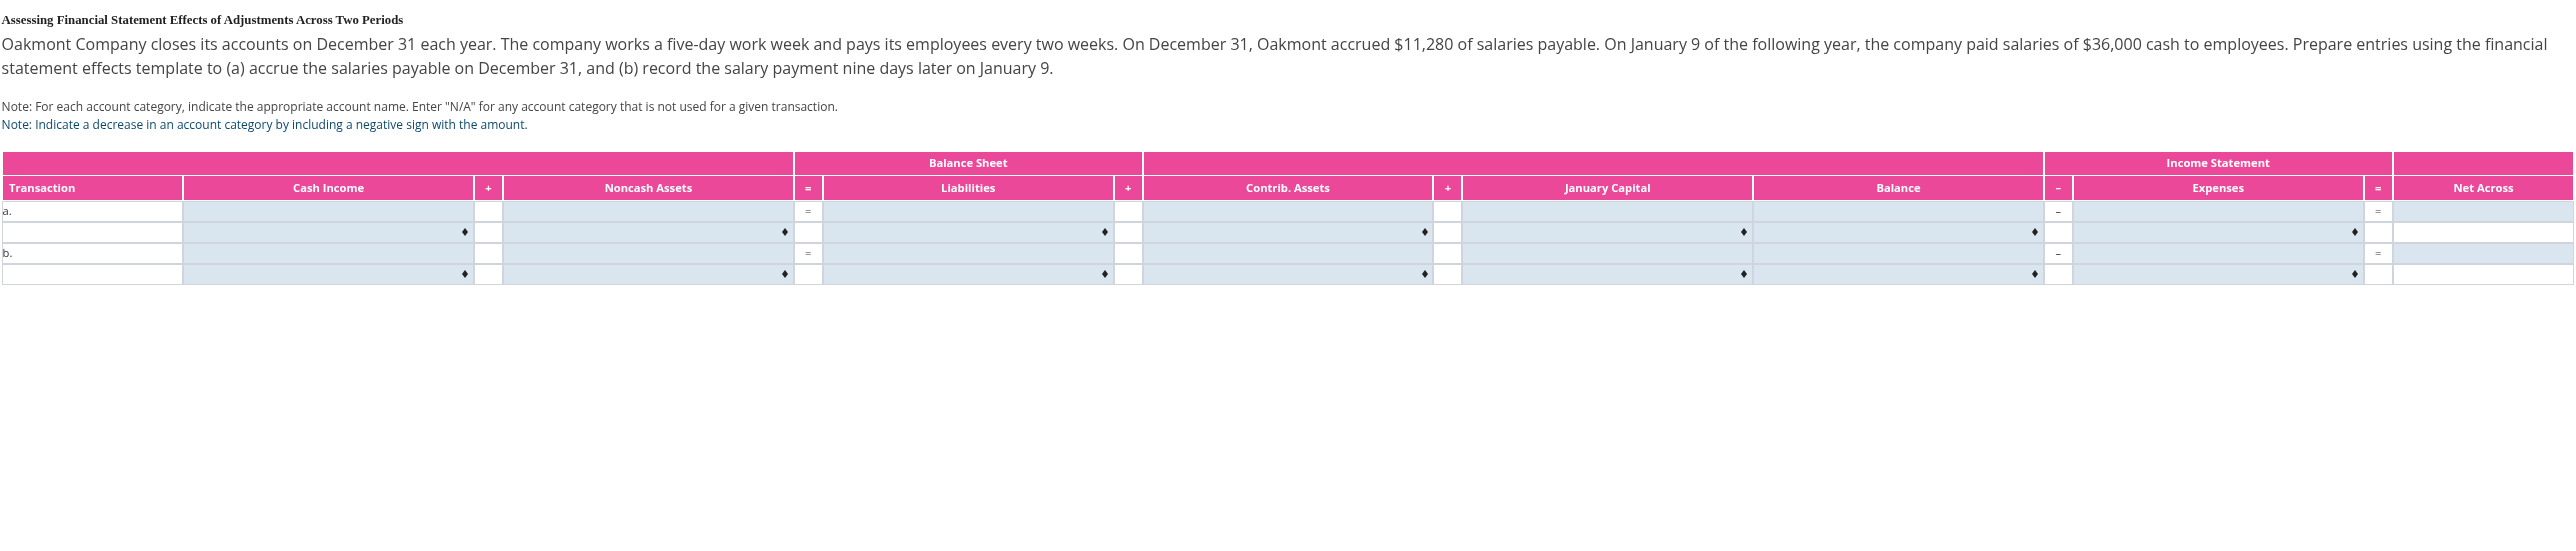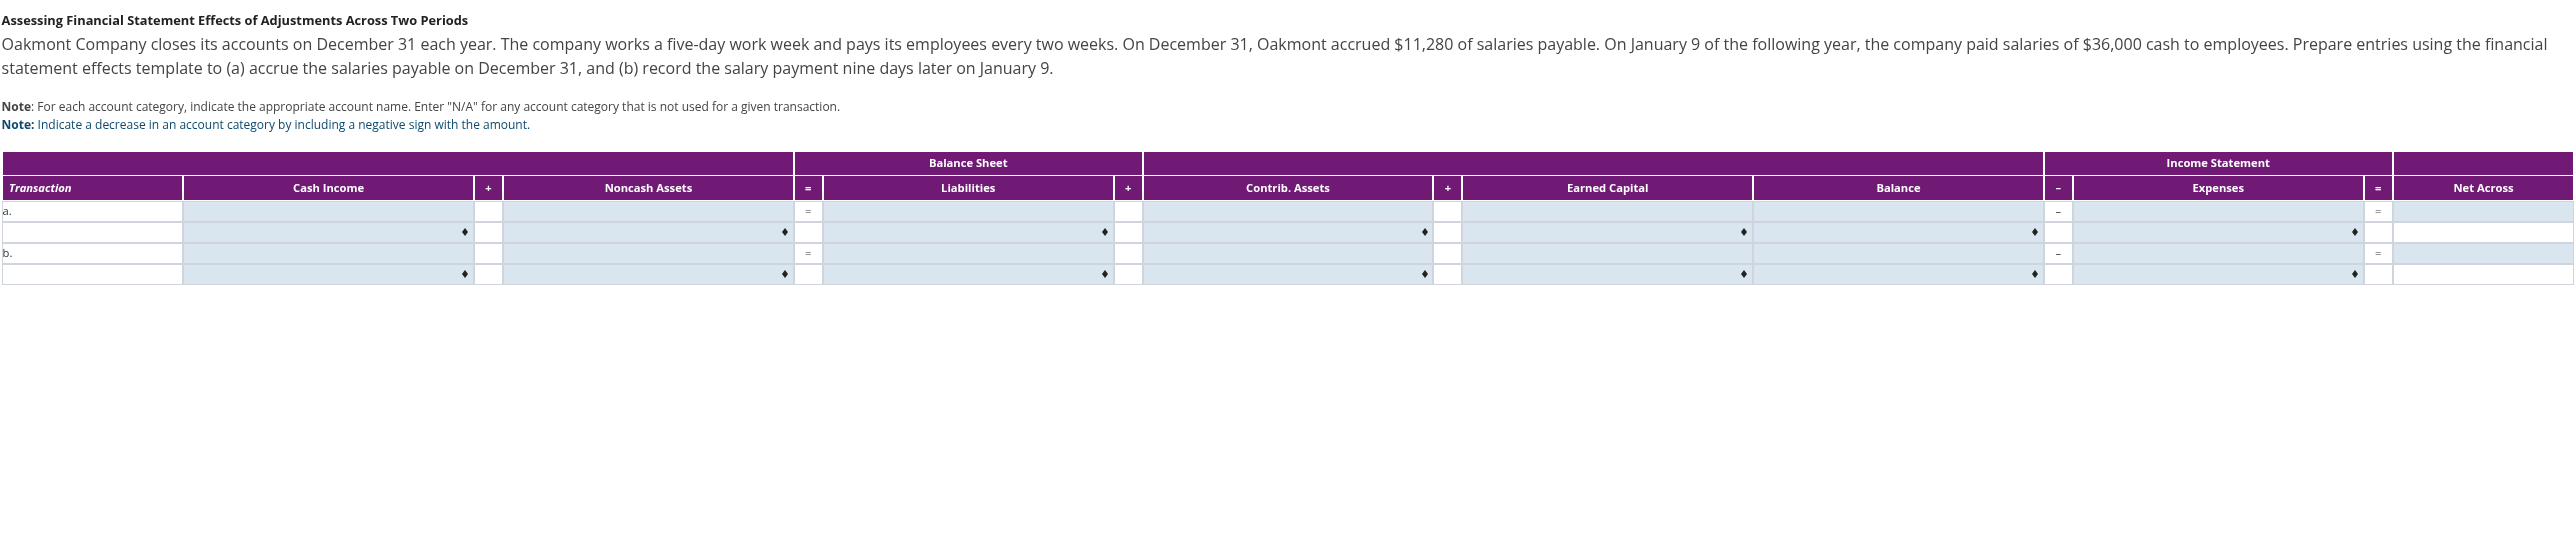--- a/index.html
+++ b/index.html
@@ -10,46 +10,47 @@
     padding: 11.2px 1.6px;
     line-height: 1.5;
     width: 2576px;
     overflow: hidden;
   }
   h2.title {
     font-size: 12.8px;
     font-weight: 700;
     color: #222;
     margin-bottom: 1.6px;
+    font-family: Liberation Serif, serif;
   }
   p.para { margin: 0; color: #444; font-size: 16px; }
   p.note { margin-top: 17.6px; color: #444; }
   p.note2 { color: #0c4a6e; }
-  .bold { font-weight: 700; }
+  .bold { font-weight: 400; }
   table.fse {
     border-collapse: separate;
     border-spacing: 0;
     width: 100%;
     margin-top: 17.6px;
     table-layout: fixed;
   }
   table.fse th {
-    background: #701a75;
+    background: #ec4899;
     color: #fff;
     font-weight: 700;
     font-size: 11.2px;
     padding: 3.2px 4.8px;
     text-align: center;
     border: 0.8px solid #fff;
     white-space: nowrap;
   }
   table.fse th.group-top {
     border-bottom: none;
   }
-  table.fse th.left { text-align: left; padding-left: 6.4px; font-style: italic; }
+  table.fse th.left { text-align: left; padding-left: 6.4px; }
   table.fse td {
     border: 0.8px solid #d0d4dc;
     padding: 0;
     vertical-align: middle;
     height: 21px;
   }
   td.label {
     background: #fff;
     padding: 1.6px 4.8px;
     font-size: 11.2px;
@@ -149,21 +150,21 @@
     <tr>
       <th class="left">Transaction</th>
       <th>Cash Income</th>
       <th>+</th>
       <th>Noncash Assets</th>
       <th>=</th>
       <th>Liabilities</th>
       <th>+</th>
       <th>Contrib. Assets</th>
       <th>+</th>
-      <th>Earned Capital</th>
+      <th>January Capital</th>
       <th>Balance</th>
       <th>–</th>
       <th>Expenses</th>
       <th>=</th>
       <th>Net Across</th>
     </tr>
   </thead>
   <tbody>
 
     <tr>

